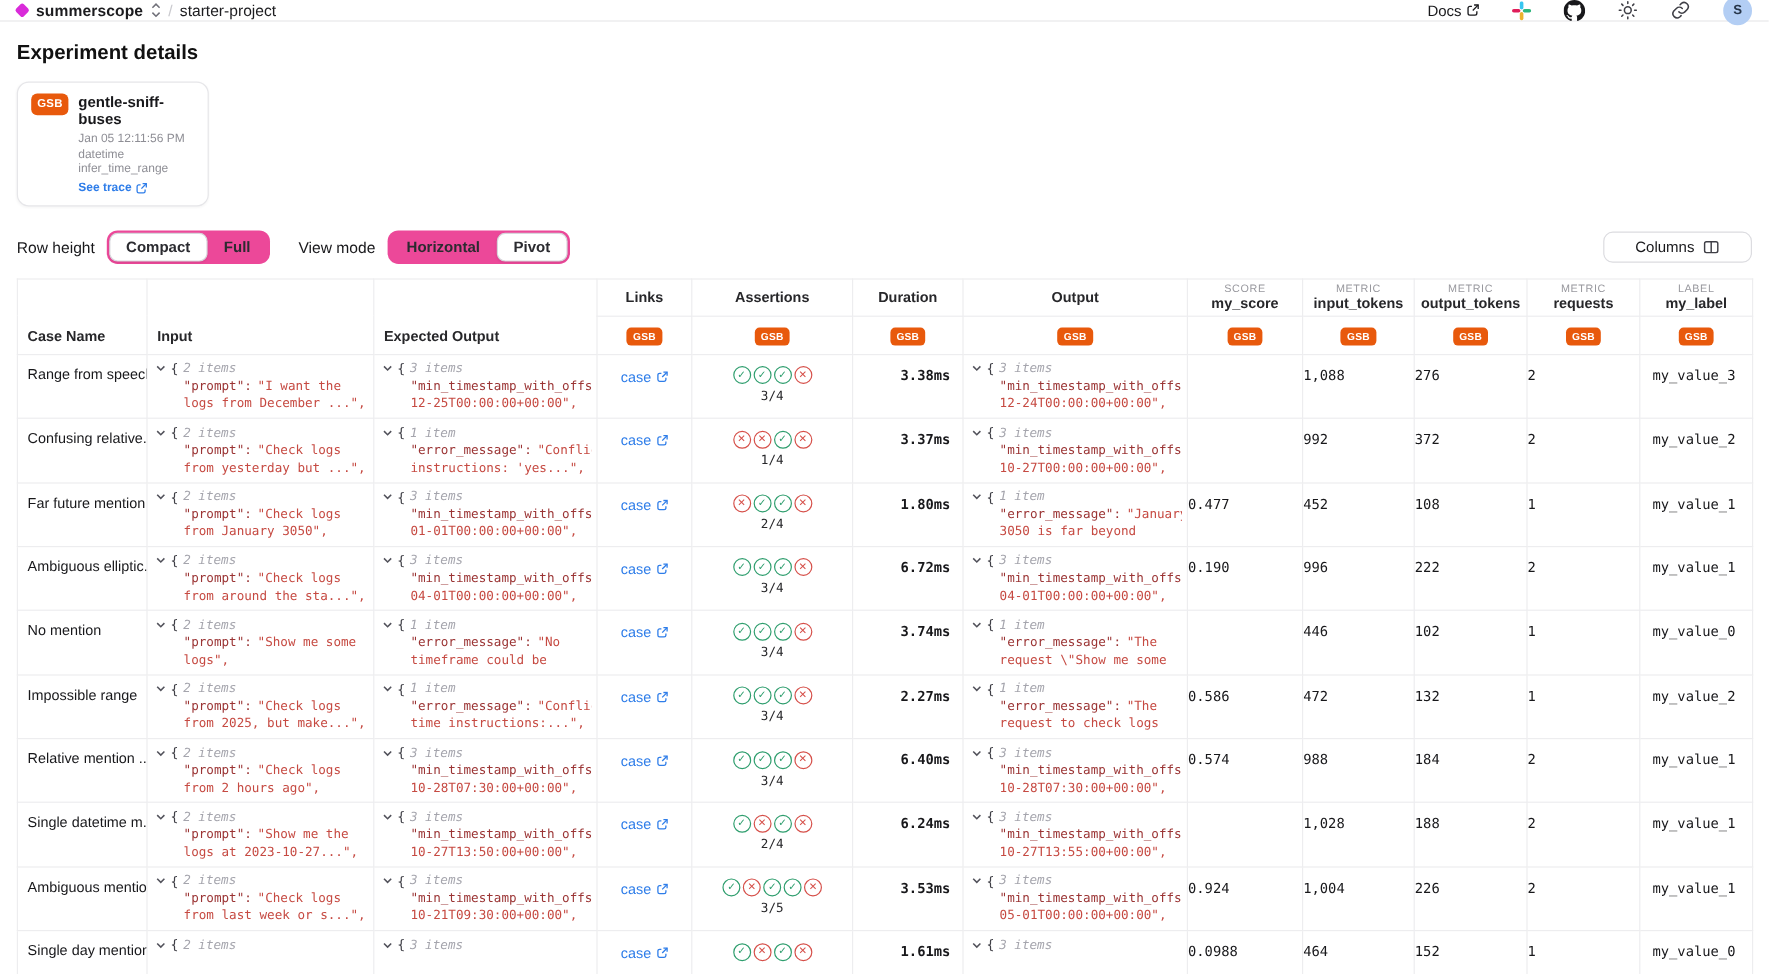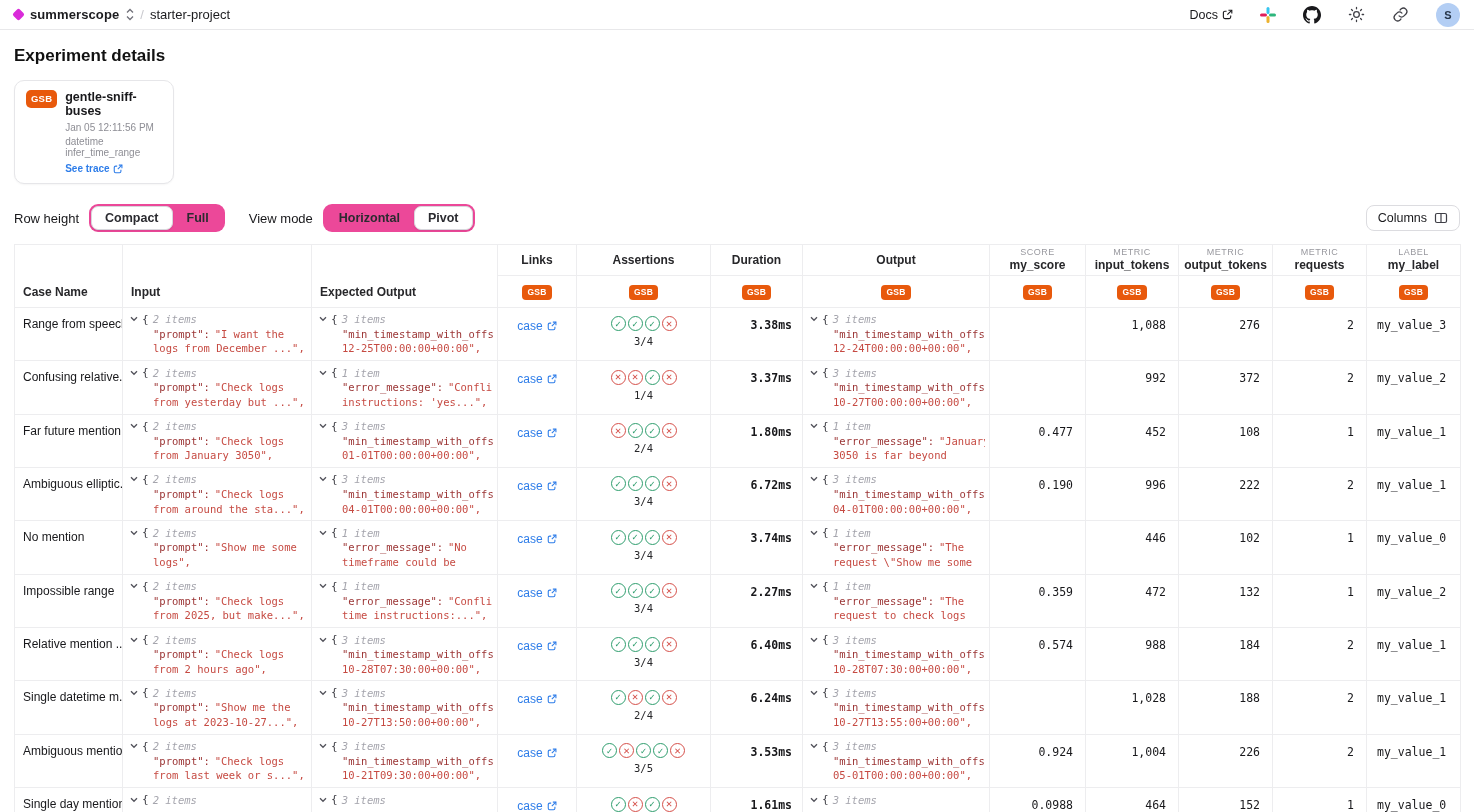--- a/index.html
+++ b/index.html
@@ -4,21 +4,21 @@
 <style>
   * { box-sizing: border-box; }
   html,body { margin:0; padding:0; background:#fff; }
   body {
     width:1474px; height:812px; overflow:hidden;
     font-family:"Liberation Sans","DejaVu Sans",sans-serif;
     color:#1c1c1f; font-size:13px;
   }
 
   
-  .topbar{ height:30px; display:flex; align-items:center; padding:0 14px;
+  .topbar{ height:18px; display:flex; align-items:center; padding:0 14px;
     border-bottom:1px solid #e8e8ea; position:relative; background:#fff;}
   .brand{ display:flex; align-items:center; gap:7px; cursor:pointer;}
   .diamond{ width:9px; height:9px; background:#d92bd9; border-radius:2px; transform:rotate(45deg);}
   .brand-name{ font-size:13px; font-weight:600; letter-spacing:.1px;}
   .caret-ud svg{ display:block;}
   .crumb-sep{ color:#c9c9ce; margin:0 6px; font-size:13px;}
   .project{ font-size:13px; font-weight:500;}
   .nav{ position:absolute; left:50%; transform:translateX(-50%); height:34px; display:flex; align-items:stretch;}
   .nav-item{ display:flex; align-items:center; padding:0 12px; font-size:13px; color:#3f3f46;
     position:relative; cursor:pointer; text-decoration:none;}
@@ -46,21 +46,21 @@
 
   
   .toolbar{ margin:20px 14px 0 14px; display:flex; align-items:center;}
   .tb-label{ font-size:13px; font-weight:400; margin-right:10px; color:#18181b;}
   .seg{ display:flex; background:#ec4899; border-radius:9px; padding:2px;}
   .seg-btn{ font-size:12.5px; font-weight:600; padding:4px 13px; border-radius:7px; color:#2b2b30;
     border:1px solid transparent; cursor:pointer; background:transparent;}
   .seg-btn.sel{ background:#fff; border-color:#d7d7dc; box-shadow:0 1px 2px rgba(0,0,0,.07);}
   .tb-gap{ width:24px;}
   .columns-btn{ margin-left:auto; display:flex; align-items:flex-start; gap:7px; border:1px solid #dcdce0;
-    background:#fff; border-radius:8px; padding:5px 11px; font-size:12.5px; font-weight:500; cursor:pointer; color:#18181b;}
+    background:#fff; border-radius:8px; padding:5px 26px; font-size:12.5px; font-weight:500; cursor:pointer; color:#18181b;}
 
   
   table.grid{ margin:12px 14px 0 14px; border-collapse:collapse; table-layout:fixed; width:1446px; background:#fff;}
   .grid th,.grid td{ border:1px solid #ededef; overflow:hidden;}
   .grid thead th{ font-weight:600; color:#27272a; background:#fff;}
   .th-left{ text-align:left; vertical-align:bottom; padding:0 0 8px 8px; font-size:12px;}
   .th-group{ height:30px; text-align:center; vertical-align:middle; font-size:12px; padding:2px 0;}
   .kicker{ font-size:9px; font-weight:500; color:#98989e; letter-spacing:.5px; line-height:1.2;}
   .colname{ font-size:12px; font-weight:600; line-height:1.25;}
   .th-badge{ height:32px; text-align:center; vertical-align:middle;}
@@ -86,21 +86,21 @@
     cursor:pointer; text-decoration:none;}
   .assert-td{ text-align:center; padding-top:7px;}
   .assert{ display:inline-flex; width:15px; height:15px; border-radius:50%; border:1.4px solid;
     align-items:center; justify-content:center; font-size:8.5px; font-weight:700; margin:0 1px;
     font-family:"DejaVu Sans",sans-serif;}
   .assert.pass{ color:#2f9e6e; border-color:#2f9e6e;}
   .assert.fail{ color:#d6504a; border-color:#d6504a;}
   .assert-ratio{ margin-top:4px; font-family:"DejaVu Sans Mono",monospace; font-size:10.5px; color:#27272a;}
   .dur-td{ text-align:right; padding:10px 10px 0 0; font-family:"DejaVu Sans Mono",monospace;
     font-size:11.5px; font-weight:700; color:#18181b;}
-  .num-td{ text-align:right; padding:10px 12px 0 0; font-family:"DejaVu Sans Mono",monospace; font-size:11.5px; color:#18181b;}
+  .num-td{ text-align:left; padding:10px 12px 0 0; font-family:"DejaVu Sans Mono",monospace; font-size:11.5px; color:#18181b;}
   .label-td{ text-align:left; padding:10px 0 0 10px; font-family:"DejaVu Sans Mono",monospace; font-size:11.5px; color:#18181b;}
   svg{ display:block;}
 </style>
 </head>
 <body>
 
 <div class="topbar">
   <div class="brand">
     <span class="diamond"></span>
     <span class="brand-name">summerscope</span>
@@ -669,21 +669,21 @@
               </svg>
             </span>
         <span class="brace">{</span>
         <span class="jitems">1 item</span>
       </div>
       <div class="jcode">
         <div class="jline"><span class="jk">"error_message":</span><span class="jv">"The</span></div>
         <div class="jline jv">request to check logs</div>
       </div>
     </td>
-    <td class="num-td">0.359</td>
+    <td class="num-td">0.586</td>
     <td class="num-td">472</td>
     <td class="num-td">132</td>
     <td class="num-td">1</td>
     <td class="label-td">my_value_2</td>
   </tr>
 
   <tr>
     <td class="case-td">Relative mention ...</td>
     <td class="json-td">
       <div class="jtop">

